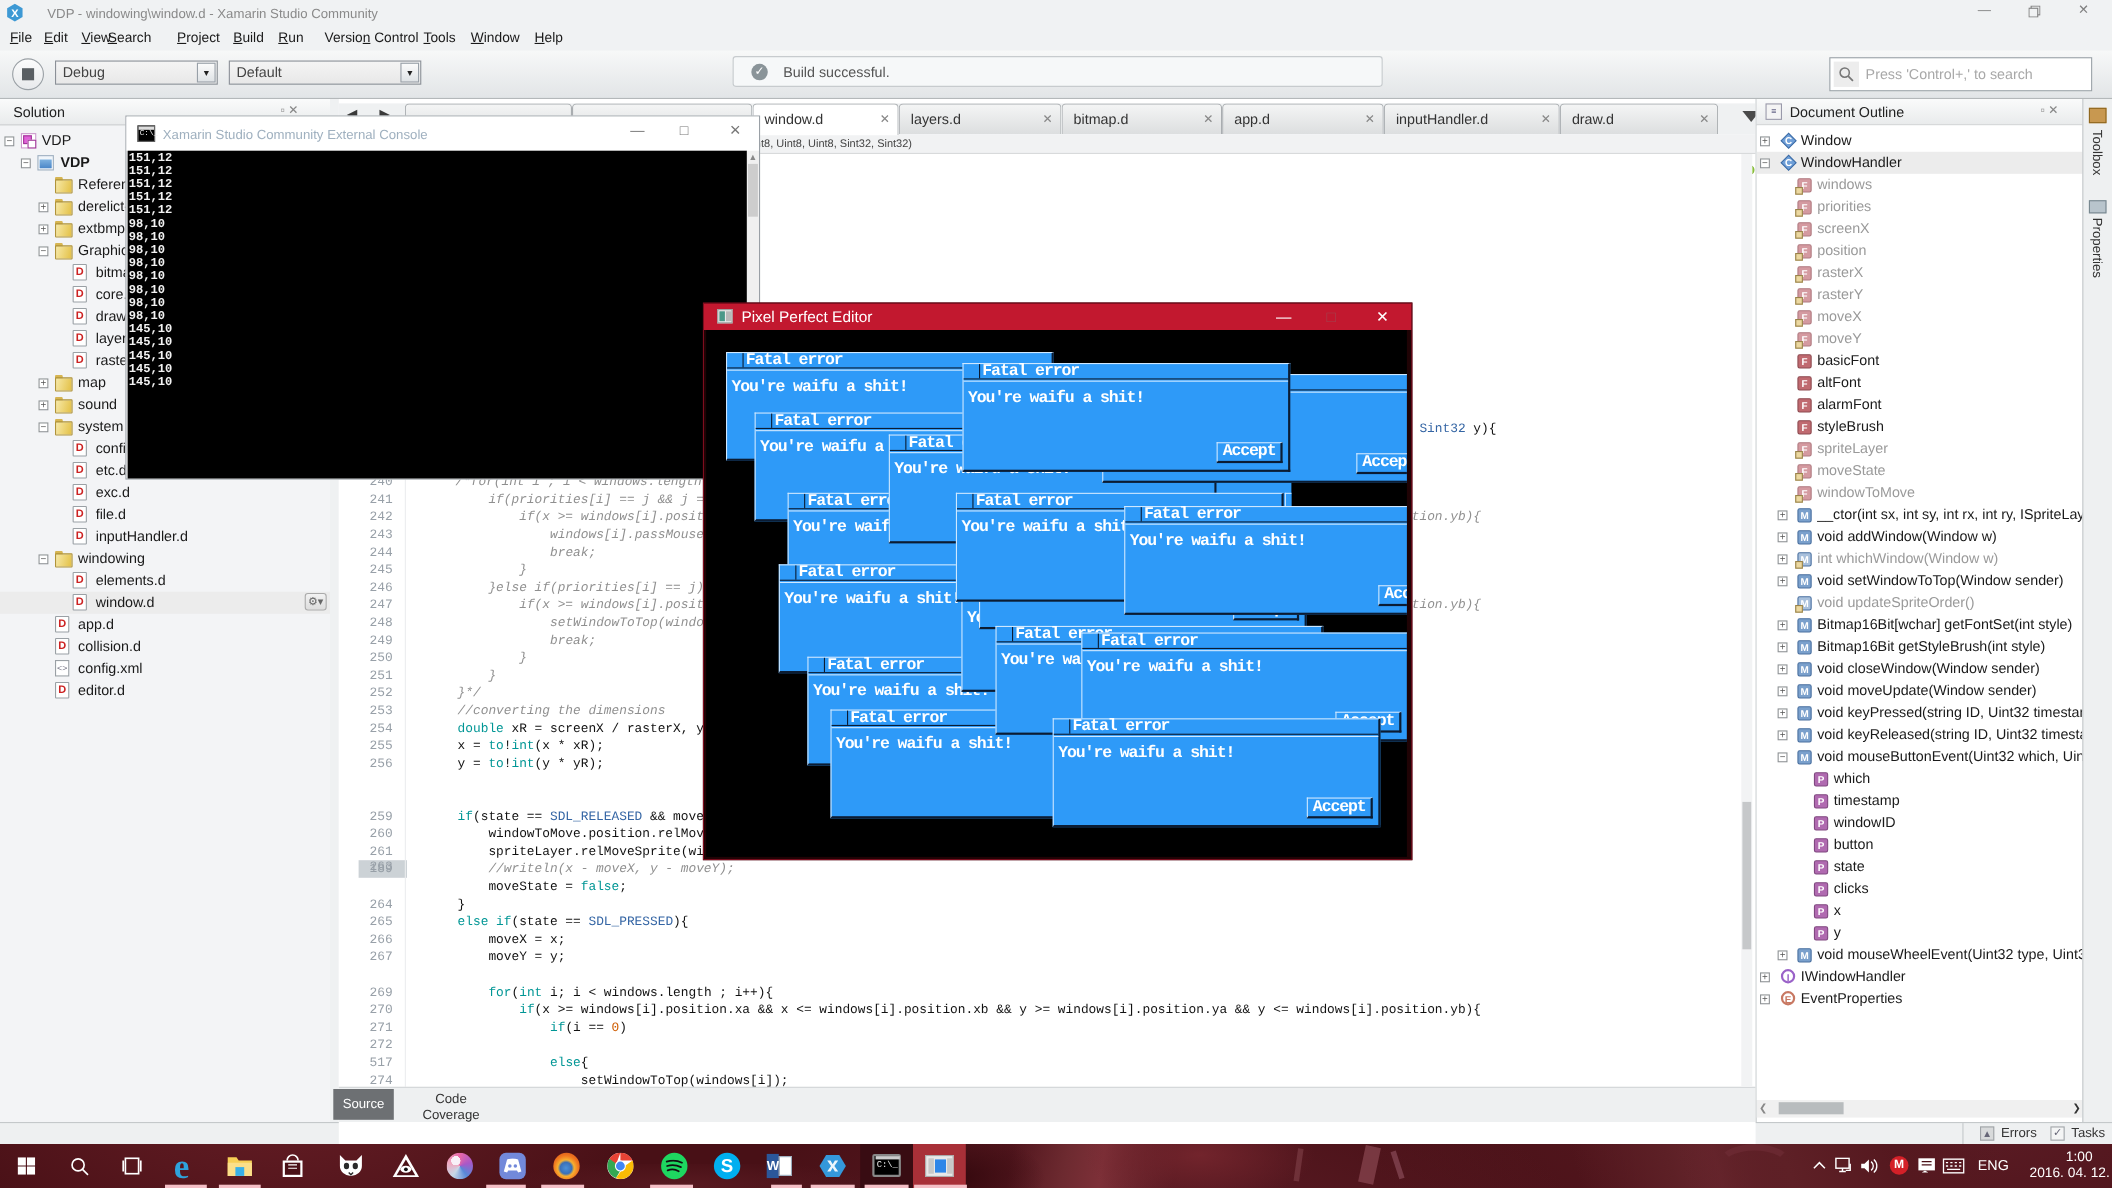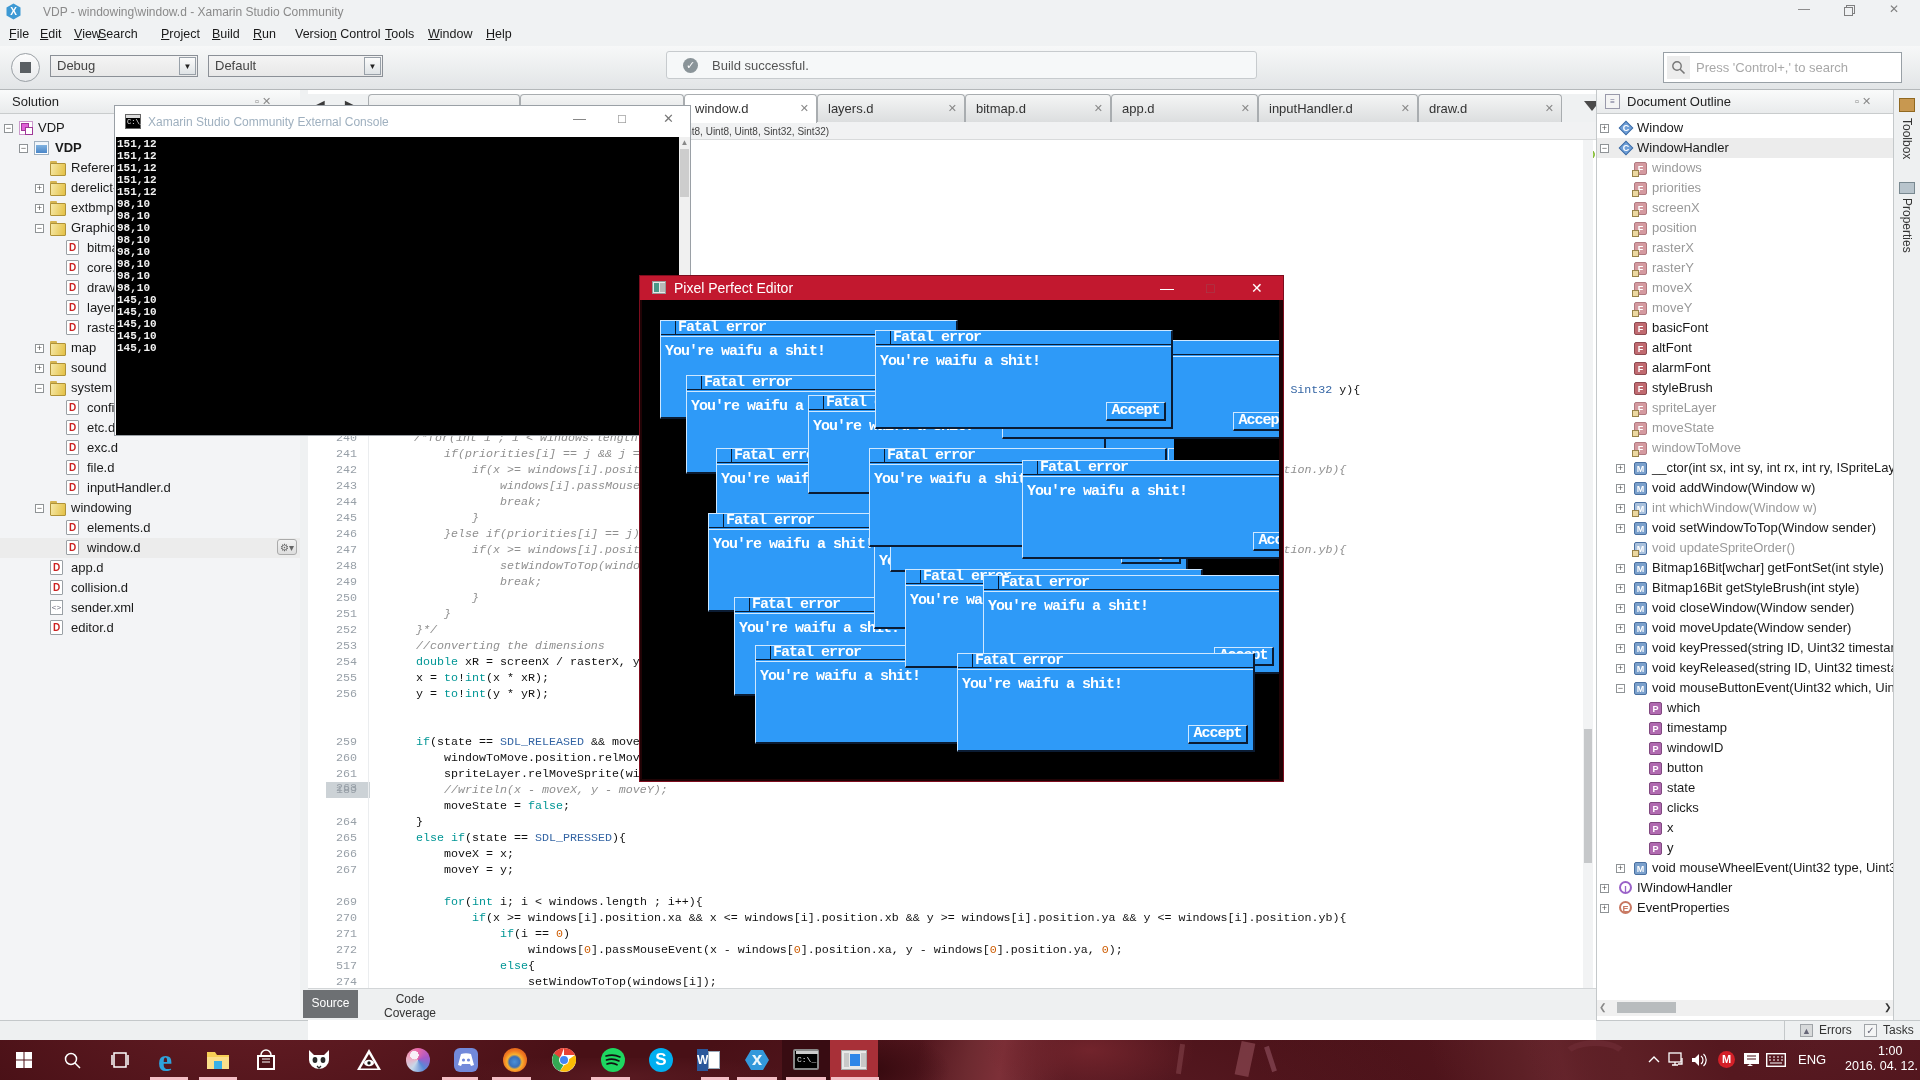--- a/index.html
+++ b/index.html
@@ -223,21 +223,21 @@
 <div class="trow" style="left:0;top:468px;width:300px">
       <span class="dfile" style="left:50px">D</span>
       <span class="lbl" style="left:71px;">app.d</span>
     </div>
 <div class="trow" style="left:0;top:488px;width:300px">
       <span class="dfile" style="left:50px">D</span>
       <span class="lbl" style="left:71px;">collision.d</span>
     </div>
 <div class="trow" style="left:0;top:508px;width:300px">
       <span class="xfile" style="left:50px">&lt;&gt;</span>
-      <span class="lbl" style="left:71px;">sender.xml</span>
+      <span class="lbl" style="left:71px;">config.xml</span>
     </div>
 <div class="trow" style="left:0;top:528px;width:300px">
       <span class="dfile" style="left:50px">D</span>
       <span class="lbl" style="left:71px;">editor.d</span>
     </div>
   </div>
 <div class="ab" id="editor">
     <div class="ab" id="tabrow">
       <div class="tab" style="left:60px;width:152px">x</div>
 <div class="tab" style="left:212px;width:164px">x</div>
@@ -308,21 +308,20 @@
 <div class="cl" style="left:136px;top:706px">moveX = x;</div>
 <div class="gut" style="top:722px">267</div>
 <div class="cl" style="left:136px;top:722px">moveY = y;</div>
 <div class="gut" style="top:754px">269</div>
 <div class="cl" style="left:136px;top:754px"><span class="kw">for</span>(<span class="kw">int</span> i; i &lt; windows.length ; i++){</div>
 <div class="gut" style="top:770px">270</div>
 <div class="cl" style="left:164px;top:770px"><span class="kw">if</span>(x &gt;= windows[i].position.xa &amp;&amp; x &lt;= windows[i].position.xb &amp;&amp; y &gt;= windows[i].position.ya &amp;&amp; y &lt;= windows[i].position.yb){</div>
 <div class="gut" style="top:786px">271</div>
 <div class="cl" style="left:192px;top:786px"><span class="kw">if</span>(i == <span class="nm">0</span>)</div>
 <div class="gut" style="top:802px">272</div>
-<div class="cl" style="left:220px;top:802px">windows[<span class="nm">0</span>].passMouseEvent(x - windows[<span class="nm">0</span>].position.xa, y - windows[<span class="nm">0</span>].position.ya, <span class="nm">0</span>);</div>
 <div class="gut" style="top:818px">517</div>
 <div class="cl" style="left:192px;top:818px"><span class="kw">else</span>{</div>
 <div class="gut" style="top:834px">274</div>
 <div class="cl" style="left:220px;top:834px">setWindowToTop(windows[i]);</div>
 <div class="ab" style="left:60px;top:0;width:1px;height:848px;background:#ebedef"></div>
 <div class="ab" style="left:1278px;top:10px;width:9px;height:9px;border-radius:5px;background:#9ed44c;border:1px solid #7ab02c"></div>
     </div>
  <div class="ab" style="left:0;top:898px;width:1288px;height:32px;background:#eef0f1;border-top:1px solid #d2d5d7"></div>
  <div class="ab" style="left:1275px;top:50px;width:10px;height:848px;background:#f2f3f4"></div>
  <div class="ab" style="left:1276px;top:639px;width:8px;height:134px;background:#c6c8ca"></div>

